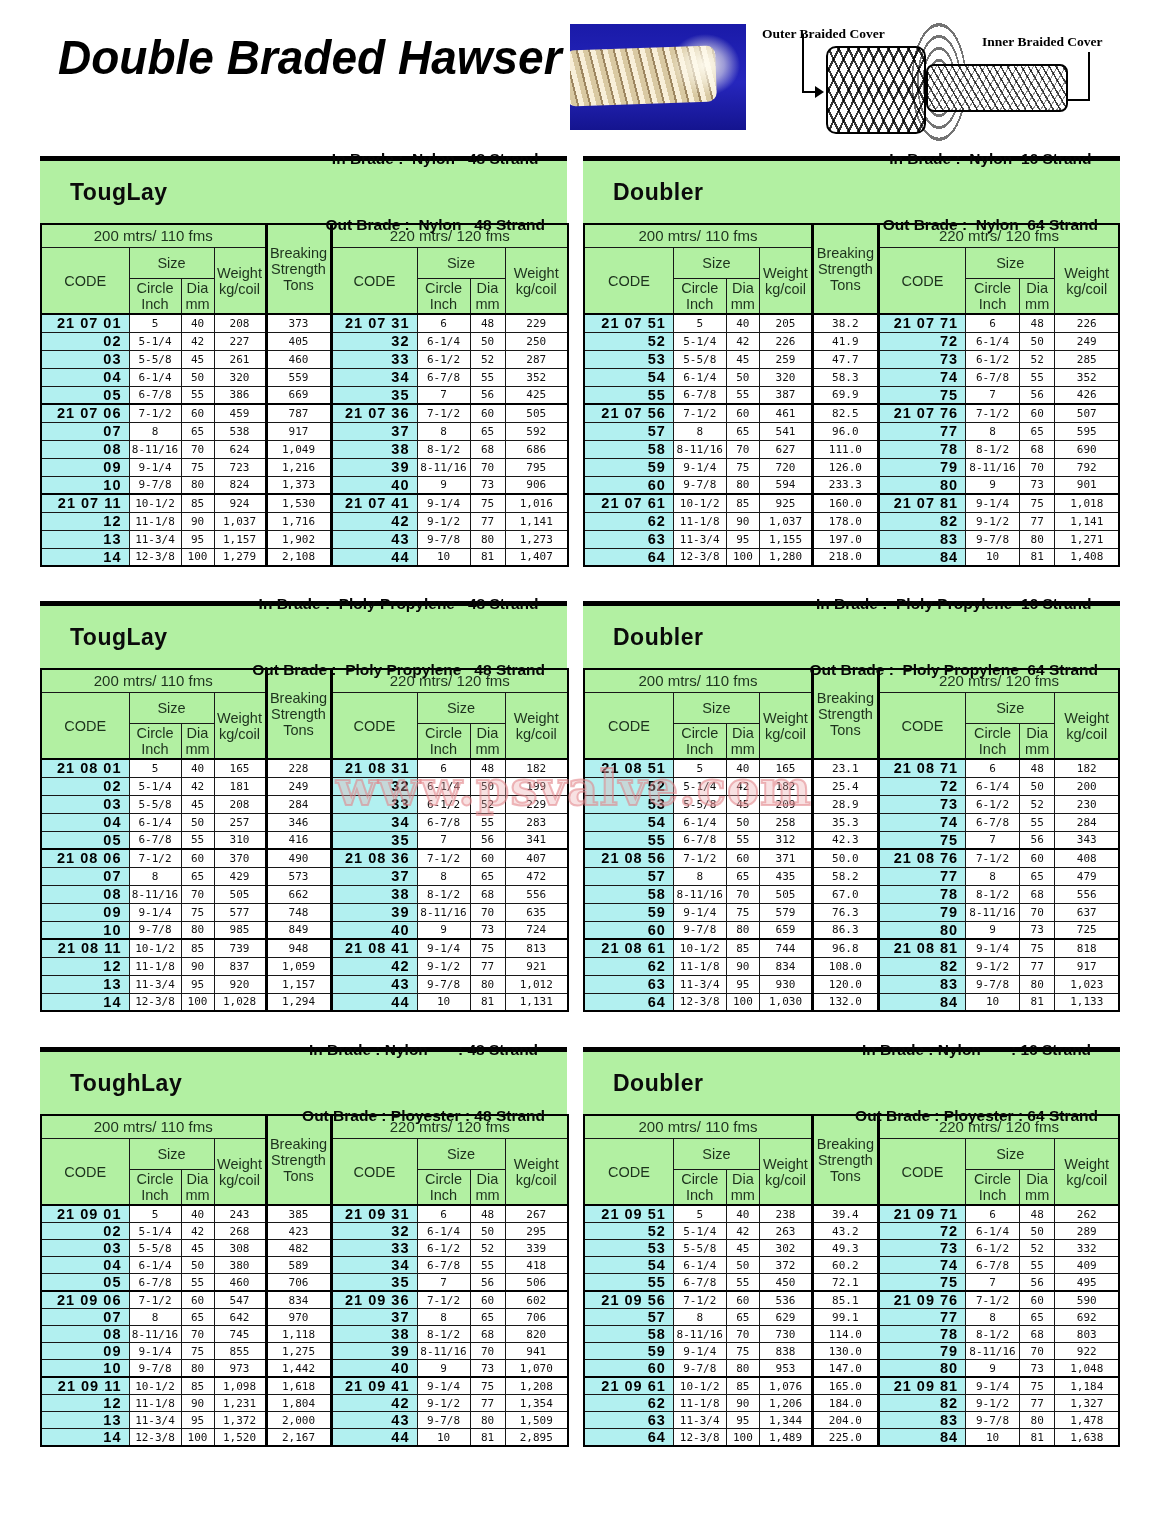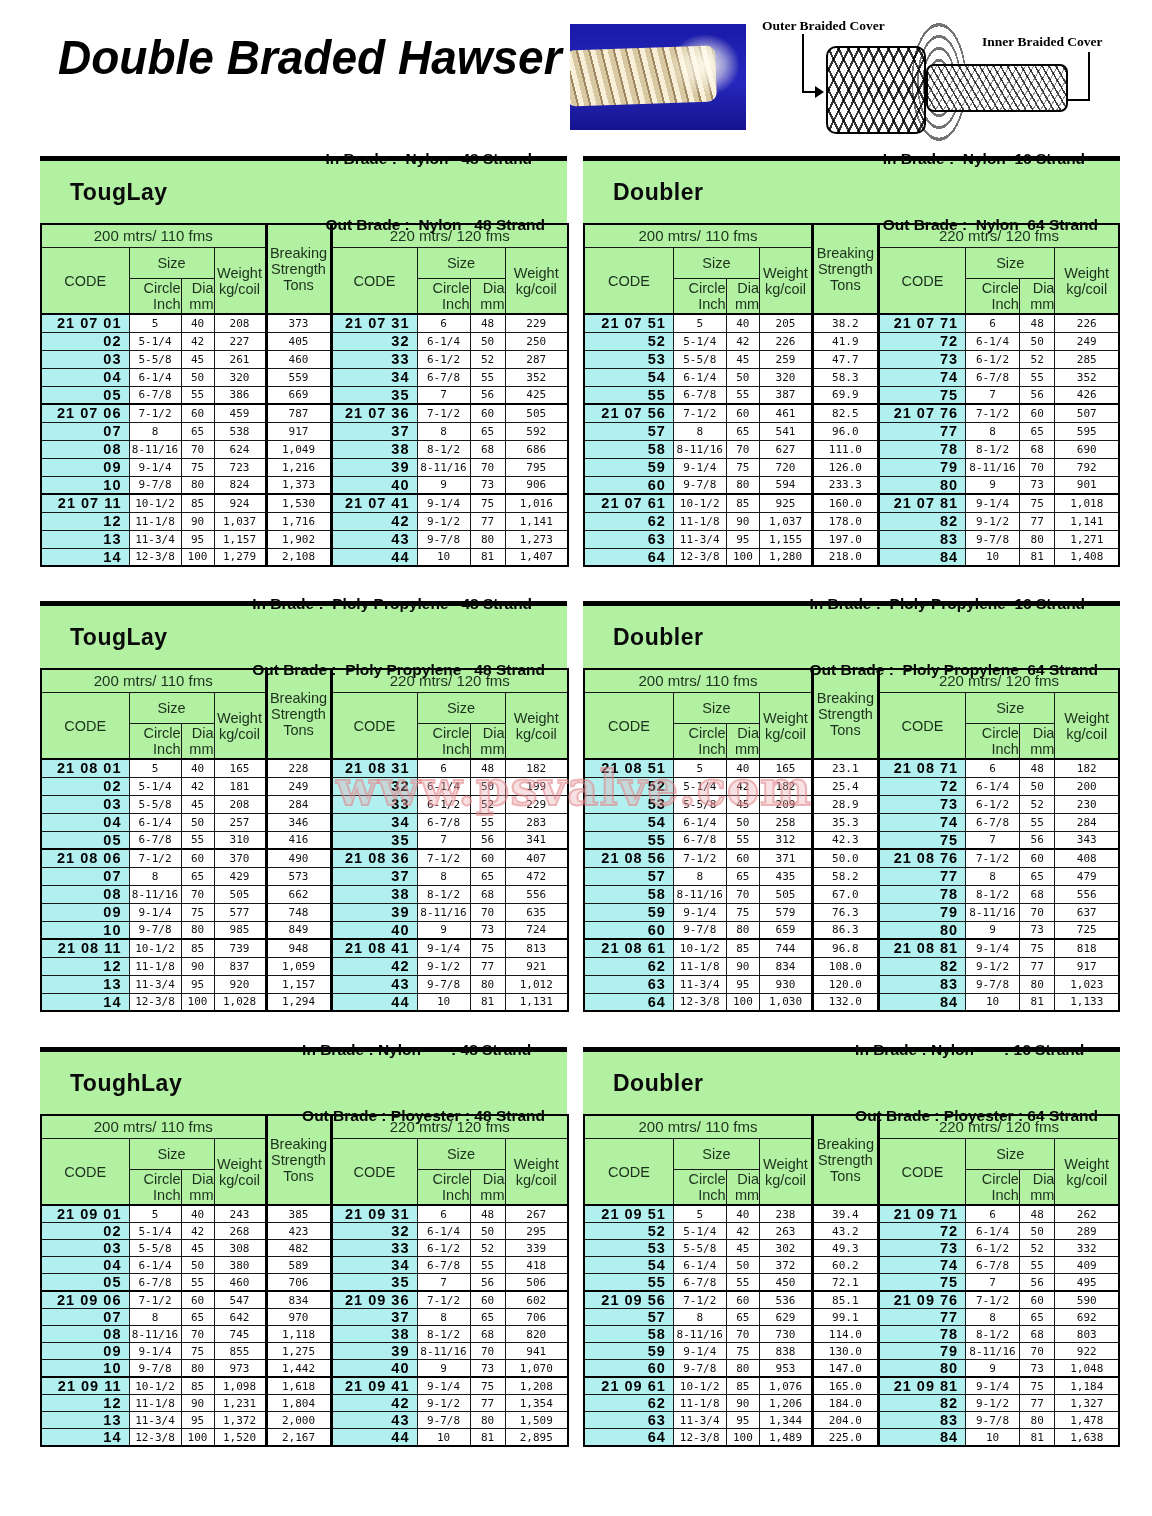--- a/index.html
+++ b/index.html
@@ -25,21 +25,21 @@
   }
   .rope-fray{
     position:absolute;right:6px;top:10px;width:70px;height:62px;
     background:radial-gradient(closest-side,rgba(255,252,240,.95),rgba(255,252,240,.55) 55%,rgba(255,252,240,0));
   }
   .braid-diagram{position:absolute;left:758px;top:6px;width:366px;height:142px;background:#fff;}
   .braid-label{
     position:absolute;font-family:"Liberation Serif",serif;
     font-weight:bold;font-size:13.5px;color:#000;white-space:nowrap;
   }
-  .outer-label{left:4px;top:12px;}
+  .outer-label{left:4px;top:20px;}
   .inner-label{left:224px;top:28px;}
   .arrow-seg{position:absolute;background:#000;}
   .arrow-head{position:absolute;width:0;height:0;}
   .outer-arrow-v{left:44px;top:28px;width:2px;height:58px;}
   .outer-arrow-h{left:44px;top:85px;width:14px;height:2px;}
   .outer-arrow-head{left:57px;top:80px;border-top:6px solid transparent;border-bottom:6px solid transparent;border-left:9px solid #000;}
   .inner-arrow-v{left:330px;top:46px;width:2px;height:49px;}
   .inner-arrow-h{left:308px;top:93px;width:24px;height:2px;}
   .inner-arrow-head{left:298px;top:88px;border-top:6px solid transparent;border-bottom:6px solid transparent;border-right:9px solid #000;}
   .outer-braid-sketch{
@@ -64,34 +64,34 @@
   #b0{left:40px;top:156px;}  #b1{left:583px;top:156px;}
   #b2{left:40px;top:601px;}  #b3{left:583px;top:601px;}
   #b4{left:40px;top:1047px;} #b5{left:583px;top:1047px;}
   .band{
     height:62px;background:#b2f0a2;display:flex;align-items:center;
   }
   .band-title{
     padding-left:30px;font-size:23px;font-weight:bold;color:#0b0b0b;letter-spacing:.5px;
   }
   .band-specs{
-    margin-left:auto;margin-right:22px;white-space:pre;
+    margin-left:auto;margin-right:22px;text-align:center;white-space:pre;
     font-size:15.5px;font-weight:bold;color:#050505;line-height:22px;
   }
   table.spec-table{
     width:100%;border-collapse:collapse;table-layout:fixed;
     border:2px solid #000;background:#fff;
   }
   .spec-table th,.spec-table td{border:1px solid #181818;padding:0;text-align:center;vertical-align:middle;overflow:hidden;}
   .spec-table th{
     background:#b2f0a2;font-weight:normal;color:#1d321d;font-size:14.5px;line-height:16px;
   }
   .hrow1 th{height:22px;font-size:15px;}
   .hrow2 th{height:30px;}
-  .hrow3 th{height:34px;text-align:right;}
+  .hrow3 th{height:34px;}
   th.bk{font-size:14.5px;}
   .bk{border-left:3px solid #000 !important;border-right:3px solid #000 !important;}
   td.val{font-family:"DejaVu Sans Mono",monospace;font-size:11px;color:#101010;background:#fff;}
   td.code{
     background:#b2f0f0;text-align:right;padding-right:7px;
     font-size:14.5px;font-weight:bold;color:#000;letter-spacing:1px;white-space:pre;
   }
   tbody tr{height:18px;}
   .tall tbody tr{height:17px;}
   tbody tr.group-start td{border-top:2px solid #000;}

